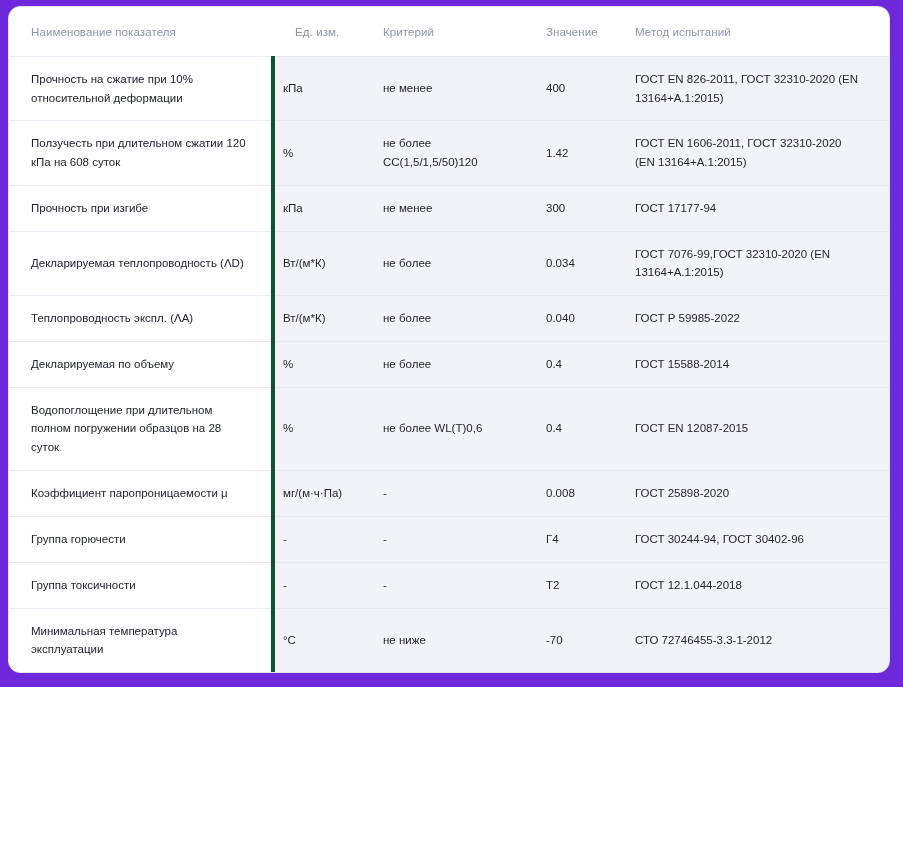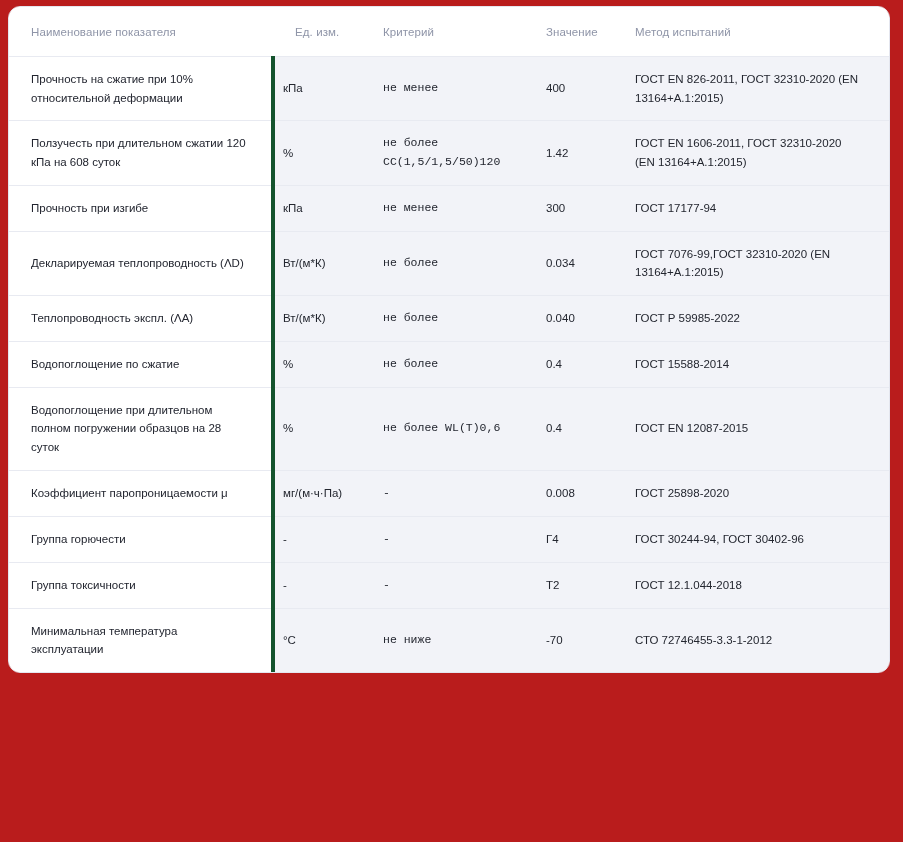--- a/index.html
+++ b/index.html
@@ -12,22 +12,22 @@
     width: 903px;
     height: 859px;
     font-family: "Liberation Sans", "DejaVu Sans", sans-serif;
     -webkit-font-smoothing: antialiased;
     overflow: hidden;
   }
 
   .page {
     position: relative;
     width: 903px;
-    height: 842px;
-    background: #b91c1c;
+    height: 687px;
+    background: #6d28d9;
     overflow: hidden;
   }
 
   
   .spec-table-wrap {
     position: absolute;
     left: 8px;
     top: 6px;
     width: 882px;
     border: 1px solid #e4e6ef;
@@ -81,21 +81,21 @@
   tbody tr:last-child td { border-bottom: none; }
 
   tbody td.t-name {
     background: #ffffff;
     padding-left: 22px;
     padding-right: 22px;
     border-right: 4px solid #14532d;
     color: #22252f;
   }
   tbody td.t-unit { padding-left: 8px; }
-  tbody td.t-crit { padding-left: 17px; padding-right: 14px; font-family: Liberation Mono, monospace; }
+  tbody td.t-crit { padding-left: 17px; padding-right: 14px; }
   tbody td.t-val  { padding-left: 18px; }
   tbody td.t-meth { padding-left: 18px; padding-right: 26px; }
 
   
   tbody tr { height: 46px; }
 </style>
 </head>
 <body>
 
 <div class="page">
@@ -147,21 +147,21 @@
             <td class="t-meth">ГОСТ 7076-99,ГОСТ 32310-2020 (EN 13164+A.1:2015)</td>
           </tr>
           <tr>
             <td class="t-name">Теплопроводность экспл. (ΛА)</td>
             <td class="t-unit">Вт/(м*К)</td>
             <td class="t-crit">не более</td>
             <td class="t-val">0.040</td>
             <td class="t-meth">ГОСТ Р 59985-2022</td>
           </tr>
           <tr>
-            <td class="t-name">Водопоглощение по сжатие</td>
+            <td class="t-name">Декларируемая по объему</td>
             <td class="t-unit">%</td>
             <td class="t-crit">не более</td>
             <td class="t-val">0.4</td>
             <td class="t-meth">ГОСТ 15588-2014</td>
           </tr>
           <tr>
             <td class="t-name">Водопоглощение при длительном полном погружении образцов на 28 суток</td>
             <td class="t-unit">%</td>
             <td class="t-crit">не более WL(T)0,6</td>
             <td class="t-val">0.4</td>

